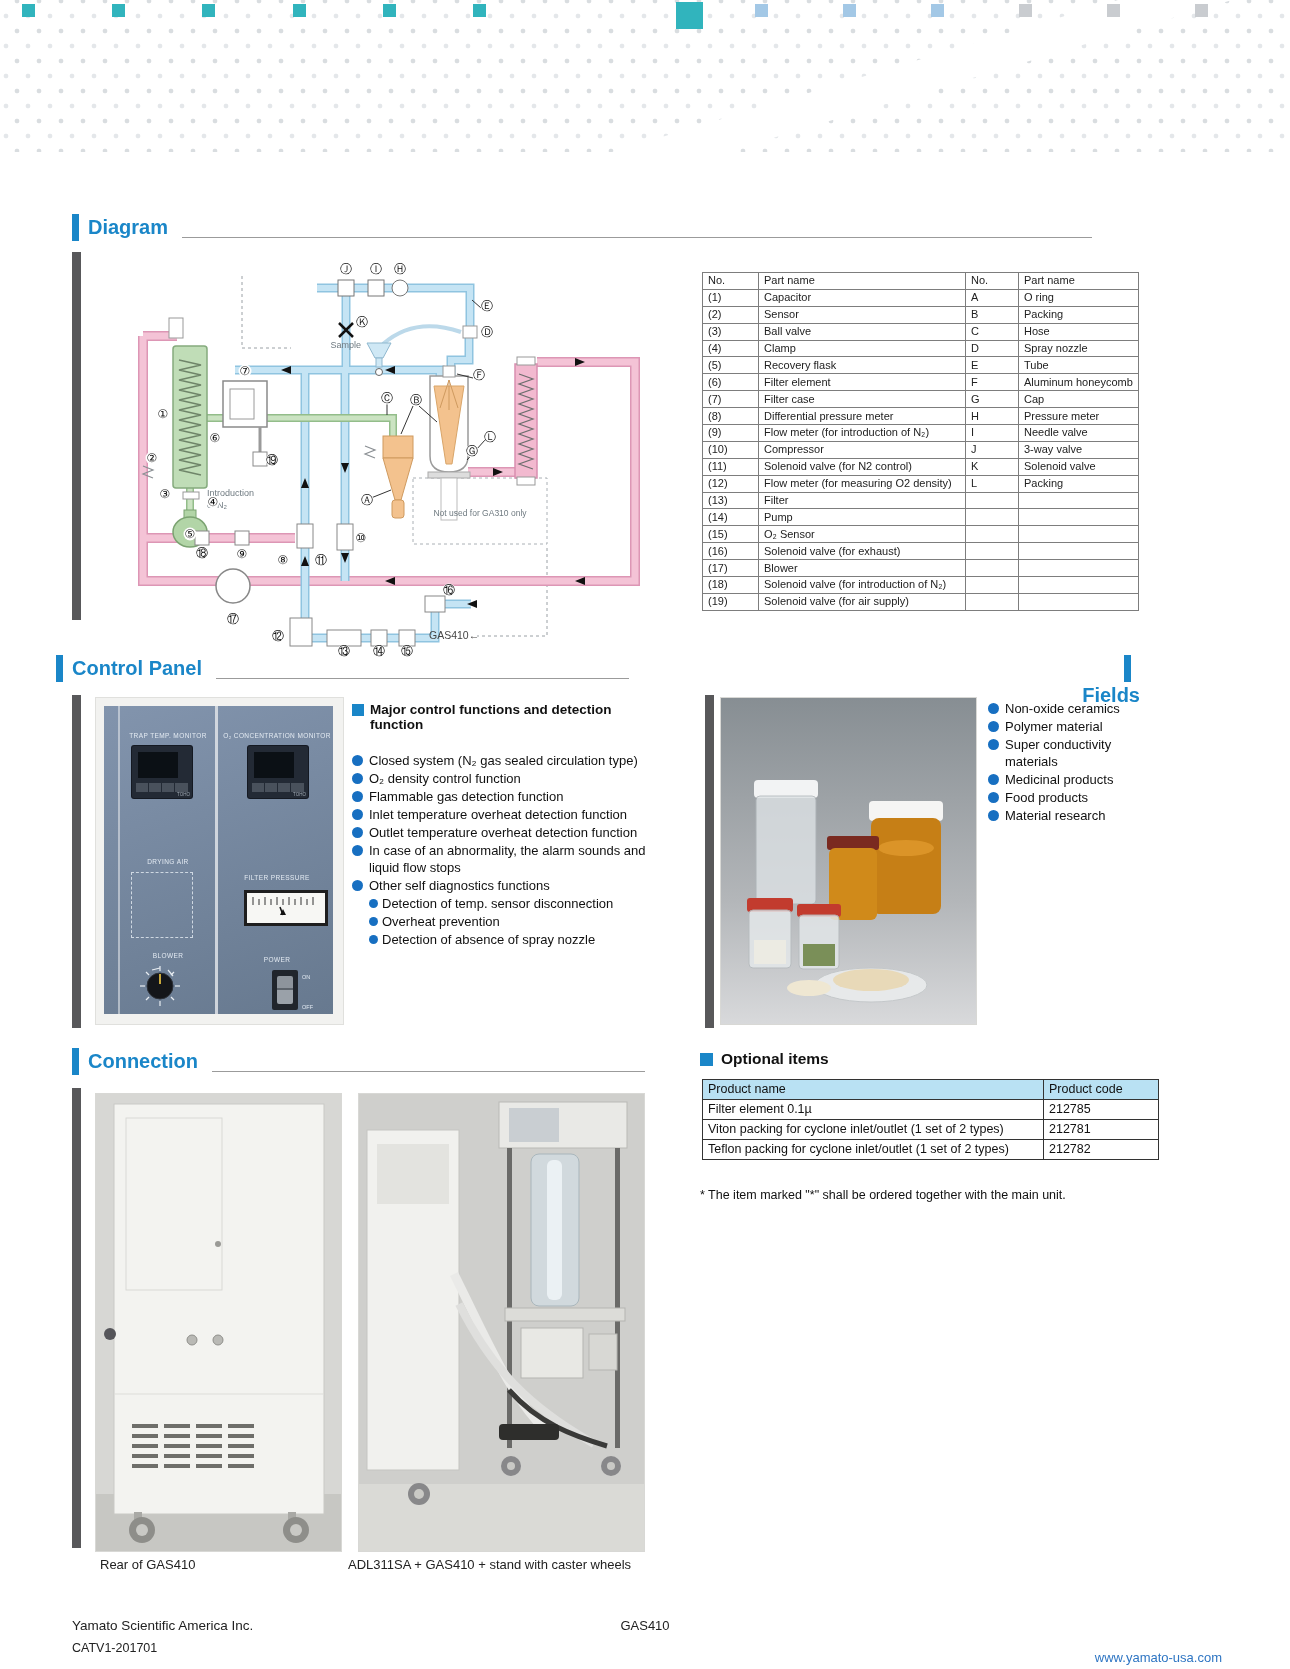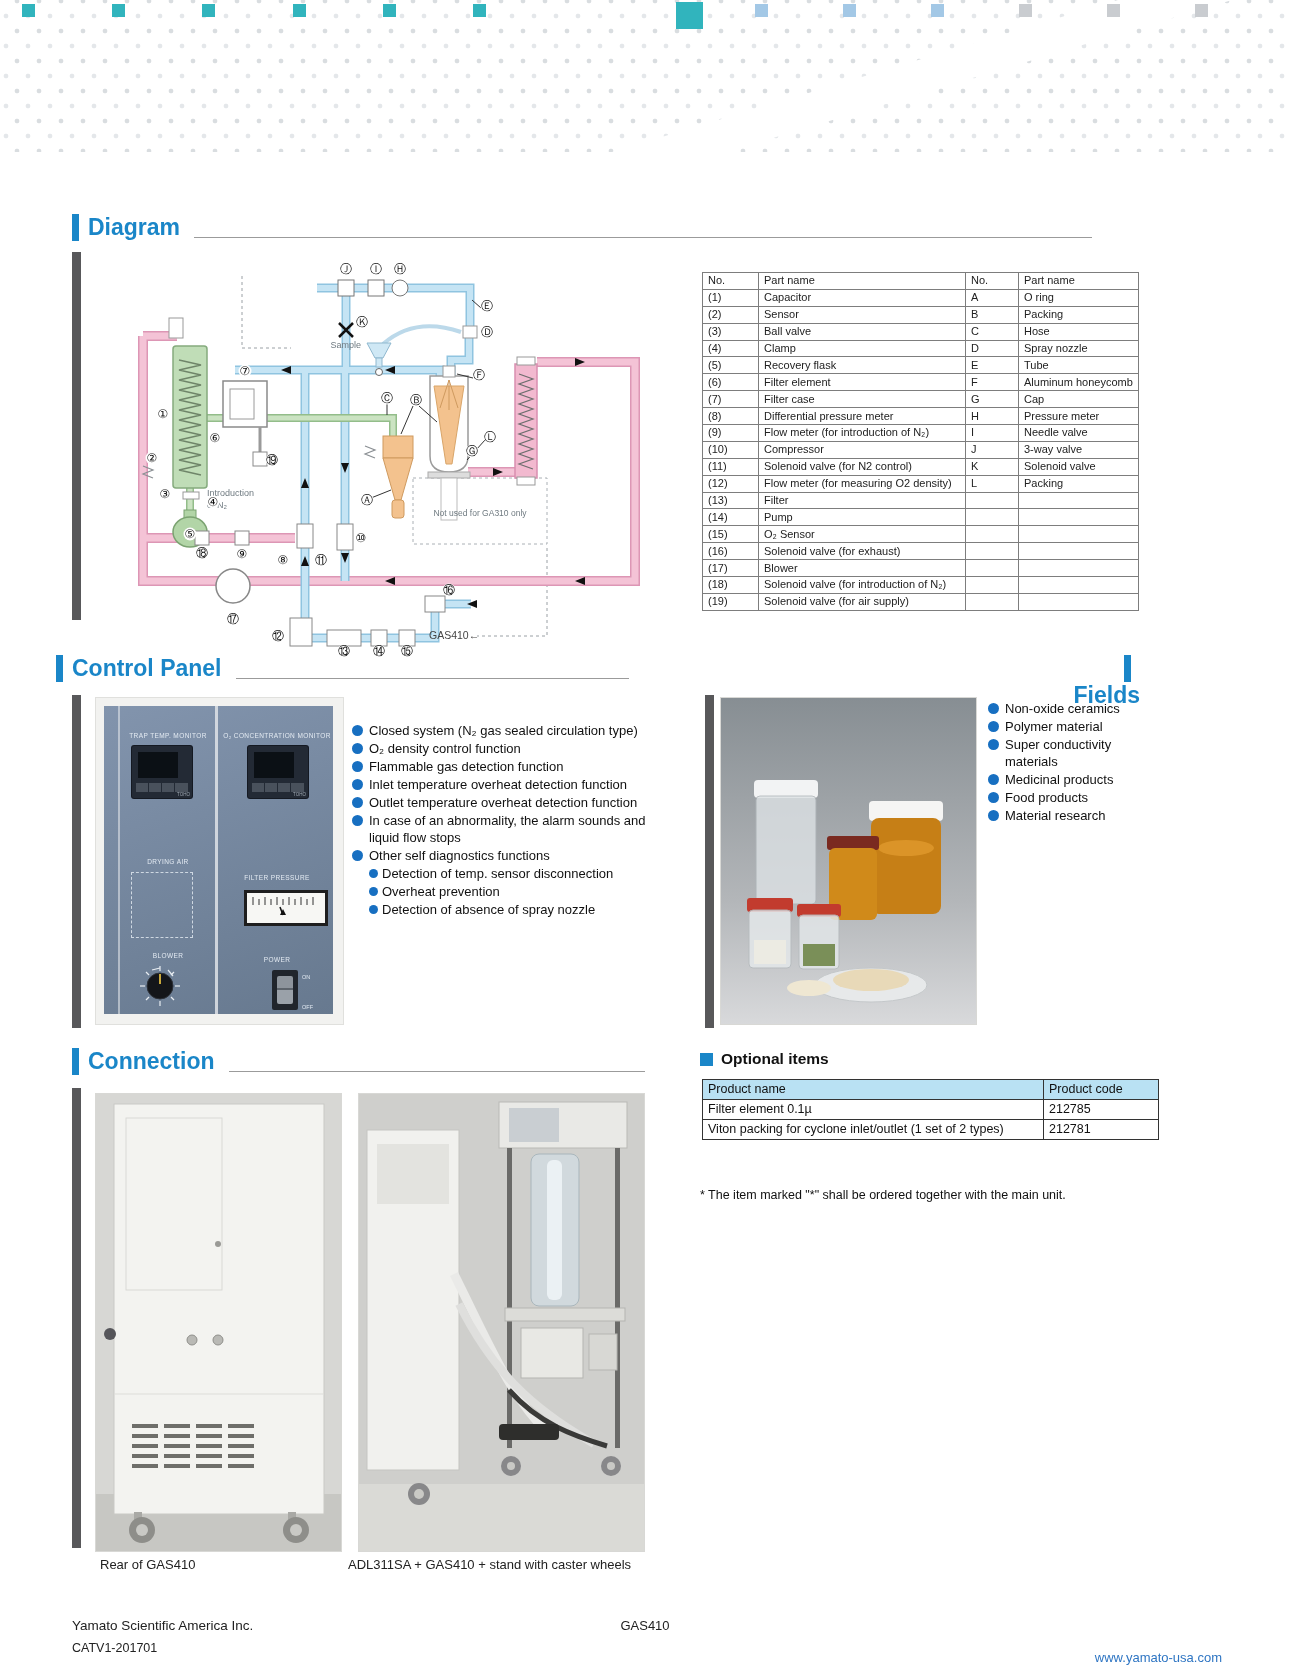--- a/index.html
+++ b/index.html
@@ -13,21 +13,21 @@
     background-size:22px 30px;background-position:6px 16px,17px 31px;}
   .wedge{position:absolute;left:0;top:0;width:1290px;height:152px;background:#fff;
     clip-path:polygon(612px 152px,1118px 0px,1232px 0px,726px 152px);}
   .sq{position:absolute;top:4px;width:13px;height:13px;}
   .sq.teal{background:#31b4bd;} .sq.blue{background:#a3c8e6;} .sq.gray{background:#c9ccd0;}
   .sq.big{width:27px;height:27px;top:2px;}
 
   
   .sec-title{position:absolute;display:flex;align-items:flex-end;}
   .sec-title .bar{width:7px;height:27px;background:#1a86c8;margin-right:9px;}
-  .sec-title .txt{font-size:23px;font-weight:bold;color:#1a86c8;line-height:27px;white-space:nowrap;}
+  .sec-title .txt{font-size:20px;font-weight:bold;color:#1a86c8;line-height:27px;white-space:nowrap;}
   .sec-title .rule{flex:1;border-bottom:1px solid #9b9b9b;margin-left:14px;margin-bottom:3px;}
   .sidebar{position:absolute;width:9px;background:#58585a;}
 
   
   .diagram-wrap{position:absolute;left:95px;top:248px;width:585px;height:408px;}
   .diagram-wrap svg{position:absolute;left:0;top:0;}
   .markers{position:absolute;left:0;top:0;width:585px;height:408px;}
   .marker{position:absolute;transform:translate(-50%,-50%);font-size:12px;line-height:13px;
     width:13px;height:13px;text-align:center;color:#111;background:#fff;border-radius:50%;}
   .dash{fill:none;stroke:#9aa0a5;stroke-width:1;stroke-dasharray:3,3;}
@@ -492,20 +492,24 @@
       <div class="cp-label" style="left:118px;top:250px;width:110px;">POWER</div>
       <div class="switch" style="left:168px;top:264px;">
         <div class="rocker"></div>
       </div>
       <div class="sw-label" style="left:198px;top:268px;">ON</div>
       <div class="sw-label" style="left:198px;top:298px;">OFF</div>
     </div>
   </div>
 
   <div style="position:absolute;left:352px;top:702px;width:316px;">
+    <div class="fn-head">
+      <span class="bsq"></span>
+      <span>Major control functions and detection function</span>
+    </div>
     <div class="blist" style="margin-top:20px;">
 
         <div class="item">
           <span class="dot"></span>
           <span>Closed system (N₂ gas sealed circulation type)</span>
         </div>
 
         <div class="item">
           <span class="dot"></span>
           <span>O₂ density control function</span>
@@ -724,20 +728,24 @@
         <tr>
           <td class="c1">Filter element 0.1µ</td>
           <td class="c2">212785</td>
         </tr>
 
         <tr>
           <td class="c1">Viton packing for cyclone inlet/outlet (1 set of 2 types)</td>
           <td class="c2">212781</td>
         </tr>
 
+        <tr>
+          <td class="c1">Teflon packing for cyclone inlet/outlet (1 set of 2 types)</td>
+          <td class="c2">212782</td>
+        </tr>
 
       </tbody>
   </table>
   <div class="opt-note" style="left:700px;top:1188px;">* The item marked "*" shall be ordered together with the main unit.</div>
 
   <div class="foot" style="left:72px;top:1618px;font-size:13.5px;">Yamato Scientific America Inc.</div>
   <div class="foot" style="left:72px;top:1641px;font-size:12.5px;">CATV1-201701</div>
   <div class="foot" style="left:565px;top:1618px;width:160px;text-align:center;">GAS410</div>
   <div class="foot link" style="left:950px;top:1618px;width:272px;text-align:right;margin-top:32px;">www.yamato-usa.com</div>
 

